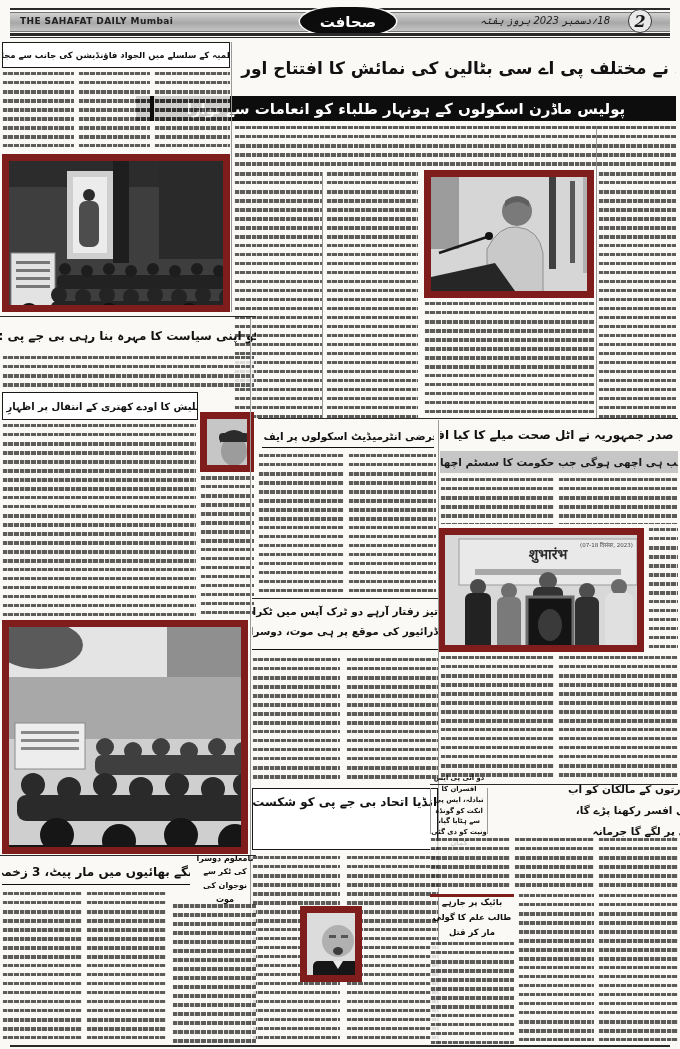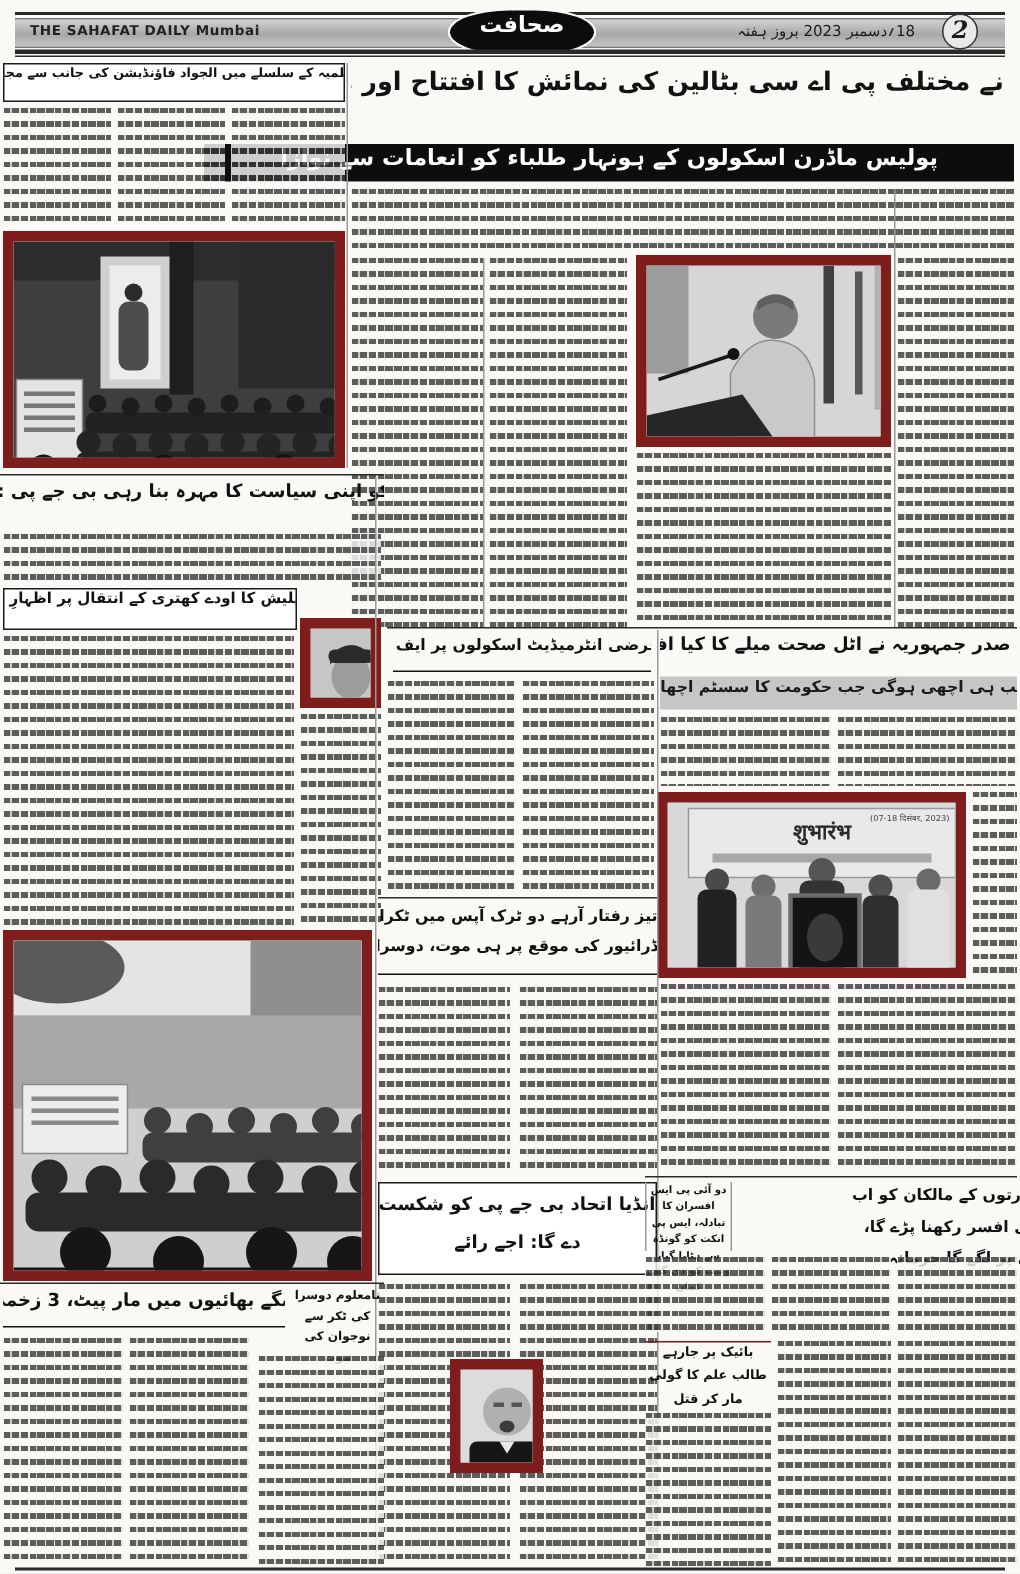--- a/index.html
+++ b/index.html
@@ -1,20 +1,20 @@
 <!DOCTYPE html>
 <html lang="ur"><head>
 <meta charset="utf-8">
 <style>
   html,body{margin:0;padding:0;background:#e9e7e2;}
   .page{position:relative;width:680px;height:1049px;background:#faf9f6;overflow:hidden;
         font-family:"DejaVu Sans",sans-serif;color:#1a1a1a;}
   .abs{position:absolute;box-sizing:border-box;}
   .urdu{direction:rtl;unicode-bidi:plaintext;}
-  .center{display:flex;justify-content:center;text-align:center;}
+  .center{display:flex;align-items:center;justify-content:center;text-align:center;}
   
   .greek{background-image:
       repeating-linear-gradient(90deg, rgba(250,249,246,.95) 0 1px, transparent 1px 5px, rgba(250,249,246,.7) 5px 6px, transparent 6px 11px, rgba(250,249,246,.85) 11px 12px, transparent 12px 17px),
       repeating-linear-gradient(180deg, #3b3b3b 0 3.5px, #faf9f6 3.5px 9px);
       opacity:.82;}
   .hrule{background:#2a2a2a;}
   .vrule{background:#9a9a9a;width:1px;}
   .headline{font-weight:bold;color:#111;}
   .boxed{border:1.4px solid #1a1a1a;background:#fff;}
   .masthead-band{background:linear-gradient(180deg,#d2d2d2,#a8a8a8 55%,#c4c4c4);
@@ -29,21 +29,21 @@
 <body>
 
 <div class="page">
 
   <div class="abs hrule" style="left:10px;top:8px;width:660px;height:2px;"></div>
   <div class="abs masthead-band" style="left:10px;top:12px;width:660px;height:20px;"></div>
   <div class="abs" style="left:20px;top:16px;font-size:9px;letter-spacing:.4px;color:#222;font-weight:bold;">THE SAHAFAT DAILY Mumbai</div>
   <div class="abs center" style="left:300px;top:7px;width:96px;height:29px;background:#0c0c0c;border-radius:50% / 60%;box-shadow:0 0 0 1.5px #faf9f6;">
     <span class="urdu" style="color:#fff;font-weight:bold;font-size:15px;">صحافت</span>
   </div>
-  <div class="abs urdu" style="right:70px;top:15px;font-size:10px;color:#1d1d1d;">18؍دسمبر 2023 بروز ہفتہ</div>
+  <div class="abs urdu" style="right:70px;top:15px;font-size:10px;color:#1d1d1d;font-style:italic;">18؍دسمبر 2023 بروز ہفتہ</div>
   <div class="abs center" style="right:28px;top:9px;width:24px;height:24px;border:1.3px solid #333;border-radius:50%;background:#e9e9e9;">
     <span style="font-family:'DejaVu Serif',serif;font-style:italic;font-weight:bold;font-size:16px;">2</span>
   </div>
   <div class="abs hrule" style="left:10px;top:33px;width:660px;height:2.5px;"></div>
   <div class="abs hrule" style="left:10px;top:37px;width:660px;height:1px;"></div>
 
   <div class="abs center urdu headline nowrap" style="left:234px;top:44px;width:442px;height:48px;font-size:17px;letter-spacing:-.4px;">وزیراعلیٰ نے مختلف پی اے سی بٹالین کی نمائش کا افتتاح اور معائنہ کیا</div>
   <div class="abs center urdu blackbar nowrap" style="left:136px;top:96px;width:540px;height:25px;font-size:15px;font-weight:bold;">پولیس ماڈرن اسکولوں کے ہونہار طلباء کو انعامات سے نوازا</div>
 
   <div class="abs center urdu headline boxed nowrap" style="left:2px;top:42px;width:228px;height:26px;font-size:8.5px;letter-spacing:-.3px;">ایام عزائے فاطمیہ کے سلسلے میں الجواد فاؤنڈیشن کی جانب سے مجالس کا اہتمام</div>
@@ -148,21 +148,20 @@
   <div class="abs hrule" style="left:252px;top:598px;width:186px;height:1px;"></div>
   <div class="abs urdu headline" style="left:252px;top:602px;width:186px;height:48px;font-size:10.5px;line-height:1.9;text-align:center;border-bottom:1.6px solid #111;">
     <div class="nowrap">تیز رفتار آرہے دو ٹرک آپس میں ٹکرائے، ایک</div>
     <div class="nowrap">ڈرائیور کی موقع پر ہی موت، دوسرا شدید زخمی</div>
   </div>
   <div class="abs greek" style="left:252px;top:658px;width:88px;height:124px;"></div>
   <div class="abs greek" style="left:346px;top:658px;width:92px;height:124px;"></div>
 
   <div class="abs urdu headline boxed" style="left:252px;top:788px;width:186px;height:62px;font-size:12px;line-height:2.2;text-align:center;">
     <div class="nowrap">انڈیا اتحاد بی جے پی کو شکست فاش</div>
-    <div class="nowrap">دے گا: اجے رائے</div>
   </div>
   <div class="abs greek" style="left:252px;top:856px;width:88px;height:188px;"></div>
   <div class="abs greek" style="left:346px;top:856px;width:92px;height:188px;"></div>
   <div class="abs photo" style="left:300px;top:906px;width:62px;height:76px;">
     <svg width="62" height="76" viewBox="0 0 62 76">
       <rect width="62" height="76" fill="#dcdcdc"></rect>
       <circle cx="31" cy="28" r="16" fill="#b0b0b0"></circle>
       <rect x="22" y="22" width="7" height="3" fill="#555"></rect>
       <rect x="34" y="22" width="7" height="3" fill="#555"></rect>
       <ellipse cx="31" cy="38" rx="5" ry="4" fill="#3c3c3c"></ellipse>
@@ -203,21 +202,21 @@
   <div class="abs greek" style="left:558px;top:656px;width:120px;height:126px;"></div>
   <div class="abs vrule" style="left:438px;top:420px;height:624px;"></div>
   <div class="abs vrule" style="left:250px;top:318px;height:726px;"></div>
 
   <div class="abs hrule" style="left:430px;top:784px;width:248px;height:1px;"></div>
   <div class="abs center urdu headline" style="left:430px;top:788px;width:58px;height:46px;font-size:6.8px;line-height:1.6;border-left:1px solid #999;border-right:1px solid #999;">دو آئی پی ایس افسران کا تبادلہ، ایس پی انکت کو گونڈہ سے ہٹایا گیا، ونیت کو دی گئی کمان</div>
   <div class="abs center urdu headline" style="left:516px;top:787px;width:186px;height:46px;font-size:10.5px;line-height:2.0;margin-left:48px;">کمرشیل عمارتوں کے مالکان کو اب فائر سیفٹی افسر رکھنا پڑے گا، لاپروائی پر لگے گا جرمانہ</div>
   <div class="abs greek" style="left:430px;top:838px;width:80px;height:50px;"></div>
   <div class="abs greek" style="left:514px;top:838px;width:80px;height:50px;"></div>
   <div class="abs greek" style="left:598px;top:838px;width:80px;height:50px;"></div>
-  <div class="abs center urdu headline" style="left:430px;top:894px;width:84px;height:44px;font-size:8.5px;line-height:1.8;border-top:1px solid #7f1d1d;">بائیک پر جارہے طالب علم کا گولی مار کر قتل</div>
+  <div class="abs center urdu headline" style="left:430px;top:894px;width:84px;height:44px;font-size:8.5px;line-height:1.8;border-top:3px solid #7f1d1d;">بائیک پر جارہے طالب علم کا گولی مار کر قتل</div>
   <div class="abs greek" style="left:430px;top:942px;width:84px;height:102px;"></div>
   <div class="abs greek" style="left:518px;top:894px;width:76px;height:150px;"></div>
   <div class="abs greek" style="left:598px;top:894px;width:80px;height:150px;"></div>
 
   <div class="abs photo" style="left:2px;top:620px;width:246px;height:234px;">
     <svg width="246" height="234" viewBox="0 0 246 234">
       <rect width="246" height="234" fill="#cfcfcf"></rect>
       <rect width="246" height="50" fill="#e4e4e4"></rect>
       <ellipse cx="30" cy="18" rx="44" ry="24" fill="#5a5a5a"></ellipse>
       <rect x="158" y="0" width="88" height="62" fill="#8f8f8f"></rect>

